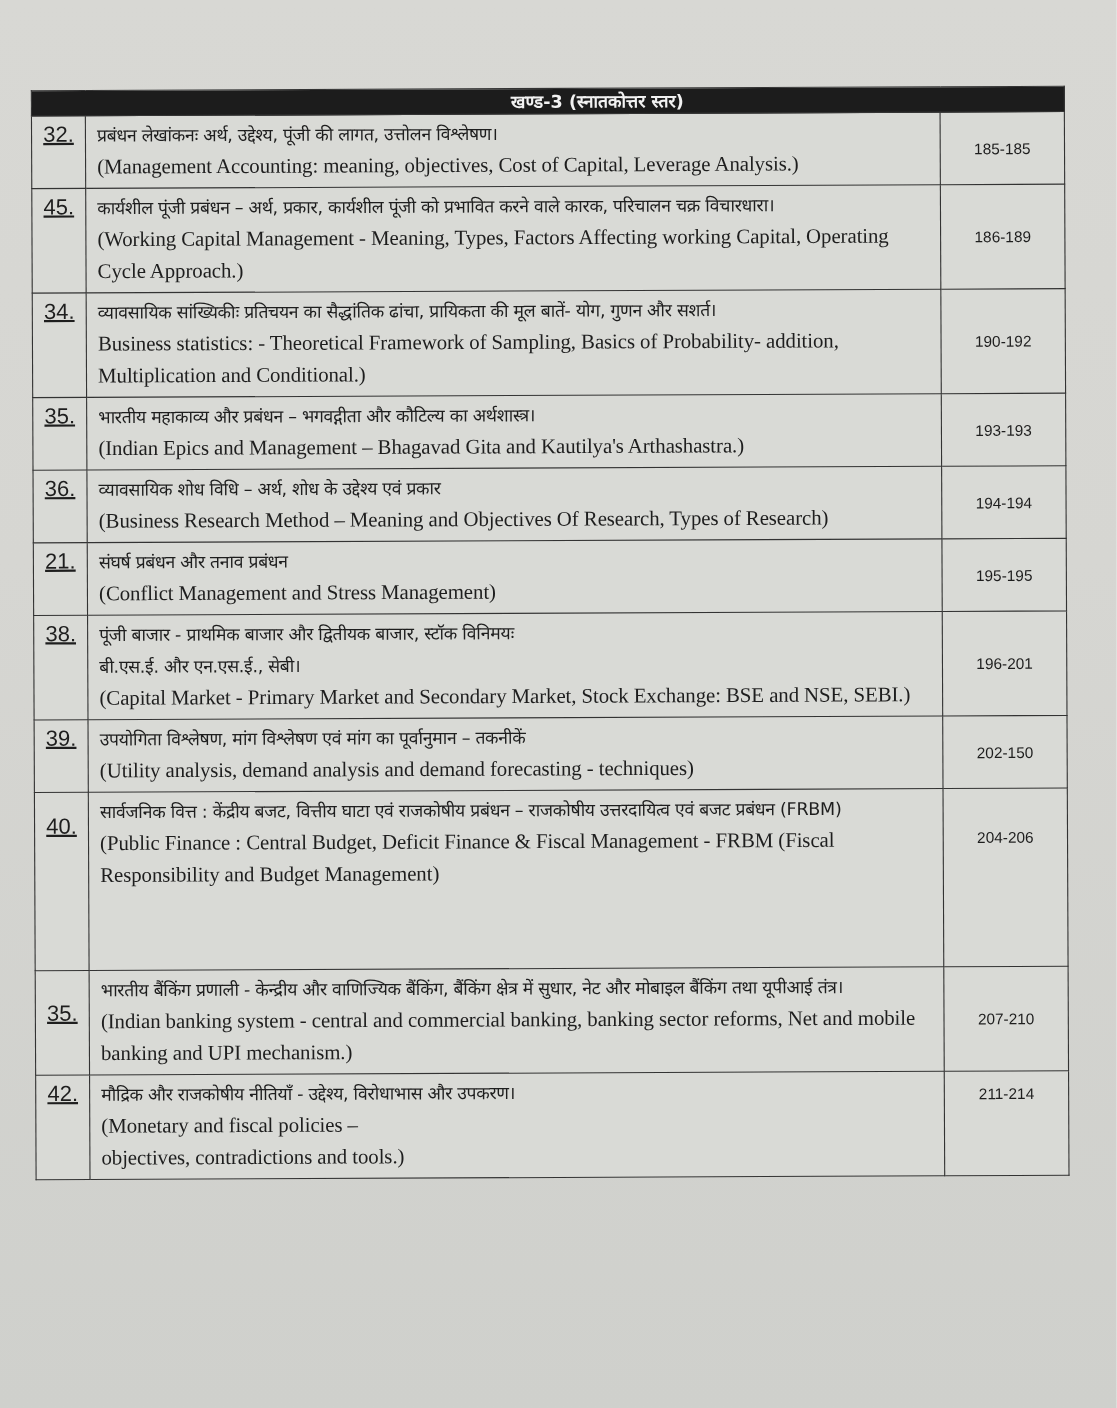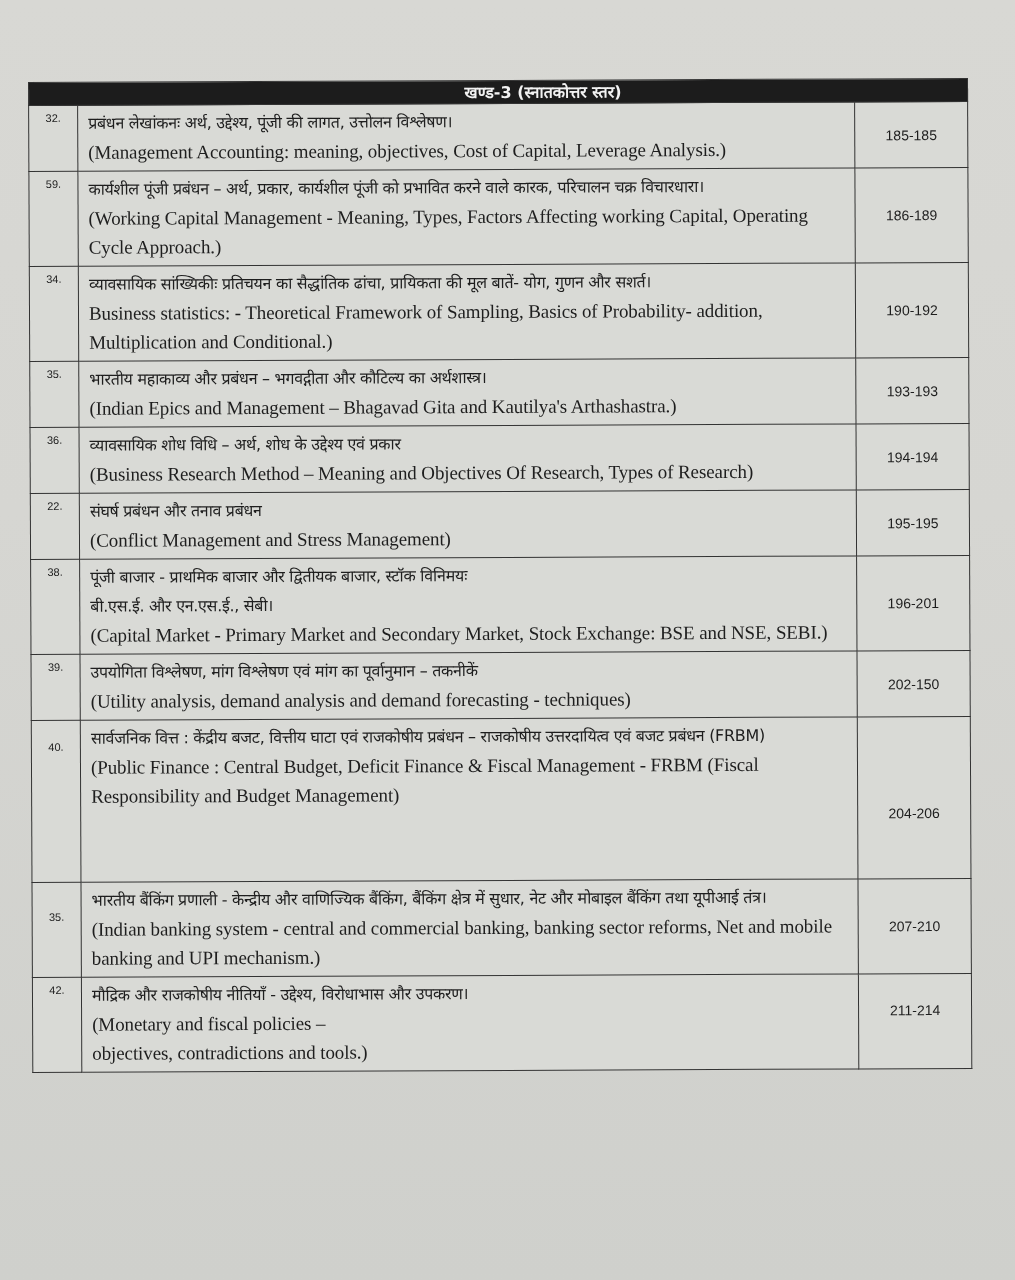--- a/index.html
+++ b/index.html
@@ -19,22 +19,23 @@
     background: #d9dad6;
   }
   td, th { border: 1.5px solid #333; vertical-align: middle; }
   .section-head th {
     background: #1c1c1c; color: #f2f2f2;
     font-family: "DejaVu Sans", sans-serif; font-weight: bold;
     font-size: 16px; height: 22px; text-align: center; padding: 0 0 0 90px;
   }
   .num {
     width: 46px; text-align: center; vertical-align: top;
-    font-family: "Liberation Sans", sans-serif; font-size: 11px;
+    font-family: "Liberation Sans", sans-serif; font-size: 20px;
     padding-top: 6px;
+    text-decoration: underline;
   }
   .topic { padding: 3px 8px 4px 10px; line-height: 29px; }
   .hi {
     font-family: "DejaVu Sans", sans-serif; font-size: 16px; letter-spacing: -0.3px;
     display: block;
   }
   .en { font-size: 19px; display: block; letter-spacing: -0.1px; }
   .pages {
     width: 110px; text-align: center;
     font-family: "Liberation Sans", sans-serif; font-size: 14px;
@@ -54,21 +55,21 @@
     <tr>
       <td class="num">32.</td>
       <td class="topic">
         <span class="hi">प्रबंधन लेखांकनः अर्थ, उद्देश्य, पूंजी की लागत, उत्तोलन विश्लेषण।</span>
         <span class="en">(Management Accounting: meaning, objectives, Cost of Capital, Leverage Analysis.)</span>
       </td>
       <td class="pages">185-185</td>
     </tr>
 
     <tr>
-      <td class="num">59.</td>
+      <td class="num">45.</td>
       <td class="topic">
         <span class="hi">कार्यशील पूंजी प्रबंधन – अर्थ, प्रकार, कार्यशील पूंजी को प्रभावित करने वाले कारक, परिचालन चक्र विचारधारा।</span>
         <span class="en">(Working Capital Management - Meaning, Types, Factors Affecting working Capital, Operating Cycle Approach.)</span>
       </td>
       <td class="pages">186-189</td>
     </tr>
 
     <tr>
       <td class="num">34.</td>
       <td class="topic">
@@ -90,21 +91,21 @@
     <tr>
       <td class="num">36.</td>
       <td class="topic">
         <span class="hi">व्यावसायिक शोध विधि – अर्थ, शोध के उद्देश्य एवं प्रकार</span>
         <span class="en">(Business Research Method – Meaning and Objectives Of Research, Types of Research)</span>
       </td>
       <td class="pages">194-194</td>
     </tr>
 
     <tr>
-      <td class="num">22.</td>
+      <td class="num">21.</td>
       <td class="topic">
         <span class="hi">संघर्ष प्रबंधन और तनाव प्रबंधन</span>
         <span class="en">(Conflict Management and Stress Management)</span>
       </td>
       <td class="pages">195-195</td>
     </tr>
 
     <tr>
       <td class="num">38.</td>
       <td class="topic">
@@ -123,36 +124,36 @@
       </td>
       <td class="pages">202-150</td>
     </tr>
 
     <tr>
       <td class="num tall" style="padding-top:20px;">40.</td>
       <td class="topic tall">
         <span class="hi">सार्वजनिक वित्त : केंद्रीय बजट, वित्तीय घाटा एवं राजकोषीय प्रबंधन – राजकोषीय उत्तरदायित्व एवं बजट प्रबंधन (FRBM)</span>
         <span class="en">(Public Finance : Central Budget, Deficit Finance &amp; Fiscal Management - FRBM (Fiscal Responsibility and Budget Management)</span>
       </td>
-      <td class="pages" style="vertical-align:top;padding-top:88px;">204-206</td>
+      <td class="pages" style="vertical-align:top;padding-top:36px;">204-206</td>
     </tr>
 
     <tr>
       <td class="num" style="padding-top:28px;">35.</td>
       <td class="topic">
         <span class="hi">भारतीय बैंकिंग प्रणाली - केन्द्रीय और वाणिज्यिक बैंकिंग, बैंकिंग क्षेत्र में सुधार, नेट और मोबाइल बैंकिंग तथा यूपीआई तंत्र।</span>
         <span class="en">(Indian banking system - central and commercial banking, banking sector reforms, Net and mobile banking and UPI mechanism.)</span>
       </td>
       <td class="pages">207-210</td>
     </tr>
 
     <tr>
       <td class="num">42.</td>
       <td class="topic">
         <span class="hi">मौद्रिक और राजकोषीय नीतियाँ - उद्देश्य, विरोधाभास और उपकरण।</span>
         <span class="en">(Monetary and fiscal policies –</span>
         <span class="en">objectives, contradictions and tools.)</span>
       </td>
-      <td class="pages" style="vertical-align:top;padding-top:28px;">211-214</td>
+      <td class="pages" style="vertical-align:top;padding-top:12px;">211-214</td>
     </tr>
   </tbody>
     </table>
 </div>
 
 </body></html>

